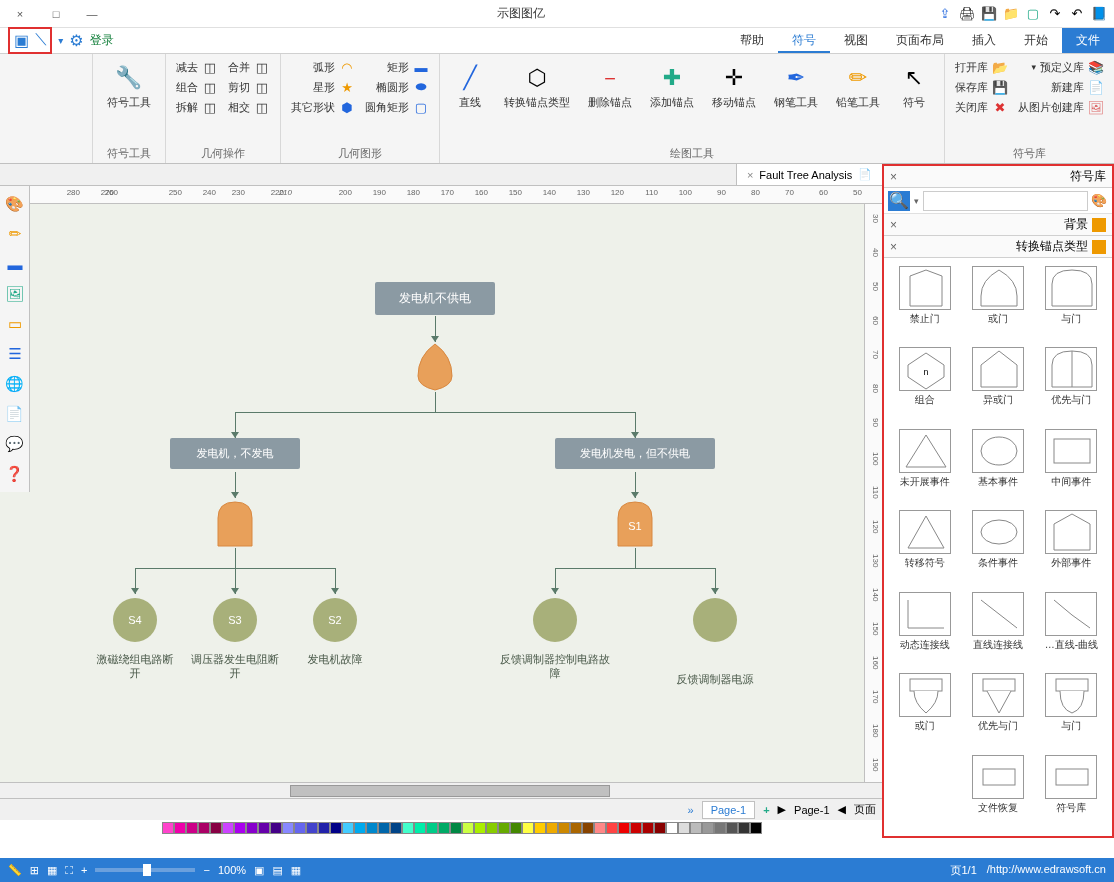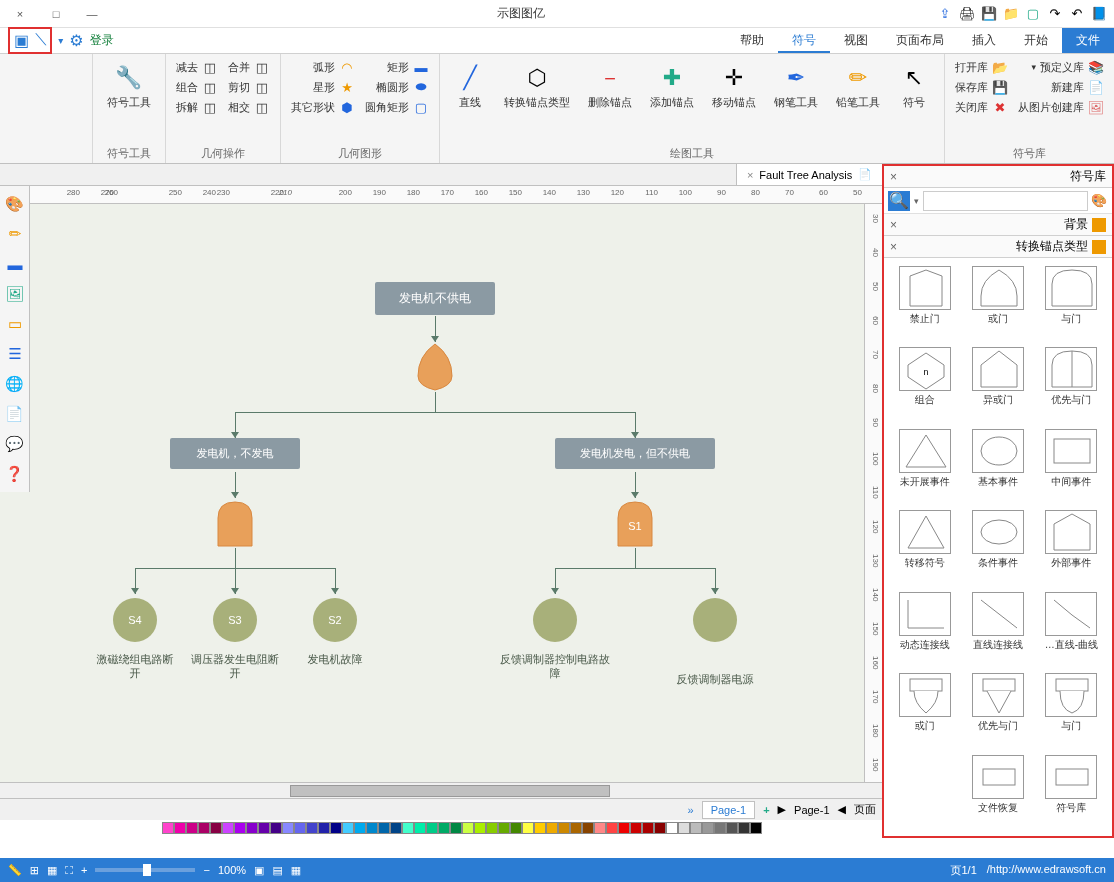--- a/index.html
+++ b/index.html
@@ -474,21 +474,21 @@
         <span style="right: 292px;">130</span>
         <span style="right: 326px;">140</span>
         <span style="right: 360px;">150</span>
         <span style="right: 394px;">160</span>
         <span style="right: 428px;">170</span>
         <span style="right: 462px;">180</span>
         <span style="right: 496px;">190</span>
         <span style="right: 530px;">200</span>
         <span style="right: 590px; font-style: italic;">210</span>
         <span style="right: 598px;">220</span>
-        <span style="right: 652px;">230</span>
+        <span style="right: 637px;">230</span>
         <span style="right: 666px;">240</span>
         <span style="right: 700px;">250</span>
         <span style="right: 764px;">260</span>
         <span style="right: 768px;">270</span>
         <span style="right: 802px;">280</span>
       </div>
     <div class="canvas-body">
       <div class="ruler-v" id="ruler-v">
           <span style="top: 10px;">30</span>
           <span style="top: 44px;">40</span>

